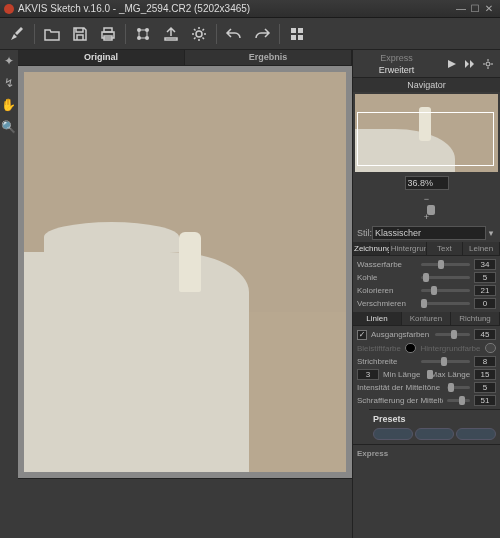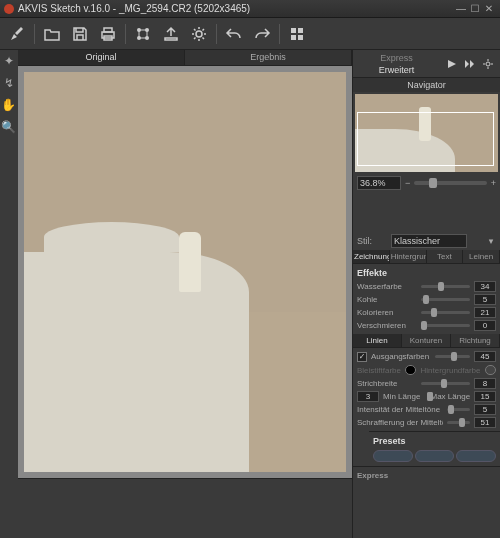--- a/index.html
+++ b/index.html
@@ -8,46 +8,46 @@
   .titlebar .icon { width: 10px; height: 10px; border-radius: 50%; background: #c0402a; margin-right: 4px; }
   .titlebar .title { flex: 1; font-size: 10px; color: #ddd; }
   .titlebar .winbtn { width: 14px; text-align: center; color: #aaa; cursor: pointer; }
   .toolbar { height: 32px; background: #3a3a3a; display: flex; align-items: center; padding: 0 4px; gap: 2px; border-bottom: 1px solid #222; }
   .toolbar .tbtn { width: 26px; height: 26px; display: flex; align-items: center; justify-content: center; color: #ccc; cursor: pointer; border-radius: 3px; }
   .toolbar .sep { width: 1px; height: 20px; background: #555; margin: 0 2px; }
   .main { display: flex; height: 488px; }
   .leftbar { width: 18px; background: #3a3a3a; display: flex; flex-direction: column; padding-top: 4px; gap: 8px; align-items: center; }
   .leftbar .ltool { width: 14px; height: 14px; color: #aaa; cursor: pointer; font-size: 12px; display:flex;align-items:center;justify-content:center; }
   .center { flex: 1; background: #3a3a3a; display: flex; flex-direction: column; }
-  .tabs { height: 16px; display: flex; border-bottom: 1px solid #222; }
+  .tabs { height: 16px; display: flex; border-bottom: 1px solid #222; font-weight: bold; }
   .tab { flex: 1; text-align: center; font-size: 9px; padding: 2px 0; color: #aaa; background: #333; cursor: pointer; border-right: 1px solid #222;}
   .tab.active { background: #2a2a2a; color: #ddd; }
   .canvaswrap { flex: 1; background: #888; position: relative; display:flex; flex-direction:column; }
   .canvas { flex:1; background: linear-gradient(#b6a68f 0%, #b6a68f 60%, #b8a890 60%, #b8a890 100%); position:relative; overflow:hidden; margin:6px; }
   .building { position:absolute; bottom:0; left:0; width:70%; height:55%; background:#d8d4c8; border-top-right-radius:80px 40px; }
   .building:before { content:""; position:absolute; top:-30px; left:20px; width:60%; height:30px; background:#d8d4c8; border-radius:50% 50% 0 0; }
   .statue { position:absolute; bottom:45%; left:48%; width:22px; height:60px; background:#e8e4d5; border-radius:6px 6px 2px 2px; }
   .bottombar { height:60px; background:#3a3a3a; border-top:1px solid #222; }
   .right { width: 148px; background: #3a3a3a; border-left: 1px solid #222; display: flex; flex-direction: column; overflow: hidden; font-size:9px; }
   .mode { display:flex; height:28px; border-bottom:1px solid #222; }
   .mode .mlabels { flex:1; text-align:center; display:flex; flex-direction:column; justify-content:center; }
   .mode .mlabels div { font-size:9px; color:#888; line-height:12px; cursor:pointer; }
   .mode .mlabels .active { color:#ddd; }
   .mode .mbtns { display:flex; align-items:center; gap:2px; padding:0 4px; }
   .mode .mbtn { width:16px; height:16px; display:flex;align-items:center;justify-content:center; color:#ccc; cursor:pointer; }
   .navhdr { font-size:9px; text-align:center; padding:2px 0; background:#333; }
   .navimg { height:78px; background:#b6a68f; margin:2px; position:relative; overflow:hidden; }
   .navimg .nb { position:absolute; bottom:0; left:0; width:70%; height:55%; background:#d8d4c8; border-top-right-radius:60px 30px; }
   .navimg .ns { position:absolute; bottom:40%; left:45%; width:12px; height:34px; background:#e8e4d5; border-radius:3px; }
   .navimg .vf { position:absolute; border:1px solid #fff; left:2px; top:18px; right:4px; bottom:6px; }
-  .zoomrow { display:flex; align-items:center; padding:2px 4px; gap:4px; }
+  .zoomrow { display:flex; align-items:center; padding:2px 4px; gap:4px;flex-direction:column; }
   .zoomval { width:44px; background:#222; border:1px solid #555; color:#ccc; font-size:9px; padding:1px 2px; }
   .slider { flex:1; height:4px; background:#555; position:relative; border-radius:2px; cursor:pointer; }
   .slider .thumb { position:absolute; top:-3px; width:8px; height:10px; background:#999; border-radius:2px; }
-  .row { display:flex; align-items:center; padding:2px 4px; gap:19px;margin-top:40px; }
+  .row { display:flex; align-items:center; padding:2px 4px; gap:0; }
   .row label { color:#aaa; font-size:9px; }
   .select { flex:1; background:#222; border:1px solid #555; color:#ccc; font-size:9px; padding:1px 2px; }
   .subtabs { display:flex; font-size:8px; border-bottom:1px solid #222; }
   .stab { flex:1; text-align:center; padding:2px 1px; background:#333; color:#999; cursor:pointer; border-right:1px solid #222; white-space:nowrap; overflow:hidden; }
   .stab.active { background:#2a2a2a; color:#ddd; }
   .section { padding:2px 4px; }
   .sechdr { font-weight:bold; font-size:9px; color:#ddd; padding:2px 0; }
   .param { display:flex; align-items:center; gap:4px; padding:1px 0; }
   .param .plabel { width:60px; font-size:8px; color:#aaa; white-space:nowrap; overflow:hidden; }
   .param .pslider { flex:1; height:3px; background:#555; position:relative; border-radius:2px; cursor:pointer; }
@@ -211,21 +211,20 @@
     </div>
 
     <div class="subtabs">
       <div class="stab active">Zeichnung</div>
       <div class="stab">Hintergrund</div>
       <div class="stab">Text</div>
       <div class="stab">Leinen</div>
     </div>
 
     <div class="section">
-      <div class="sechdr">Effekte</div>
       <div class="param">
           <div class="plabel">Wasserfarbe</div>
           <div class="pslider">
             <div class="pt" style="left:34%"></div>
           </div>
           <input class="pval" value="34" style="">
         </div>
       <div class="param">
           <div class="plabel">Kohle</div>
           <div class="pslider">

